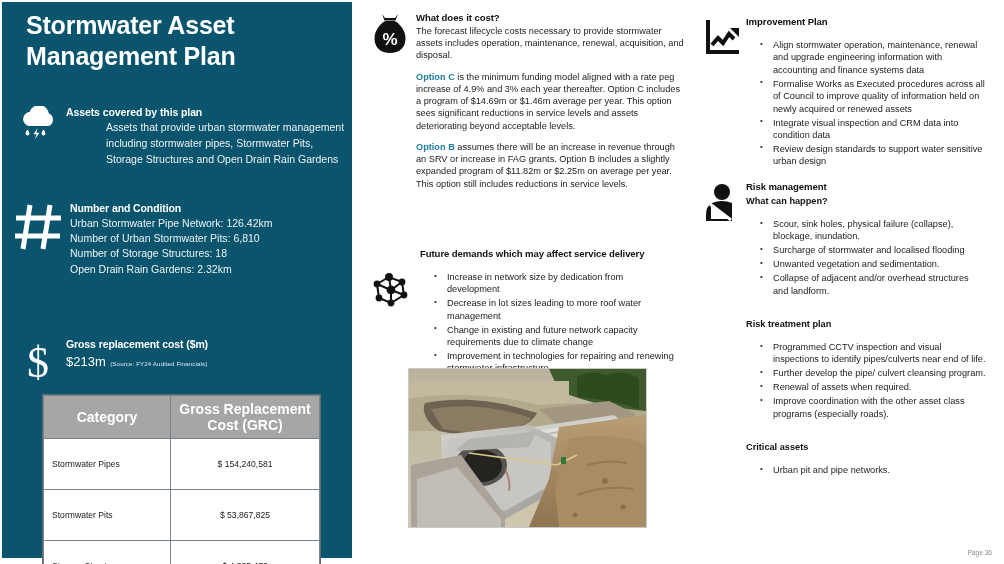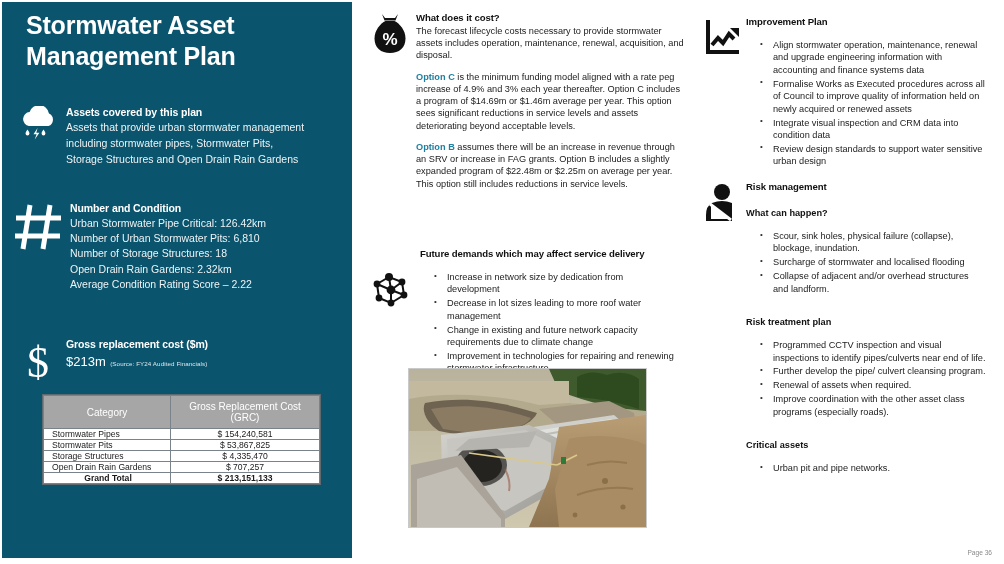--- a/index.html
+++ b/index.html
@@ -33,45 +33,45 @@
   .lp-head{
     font-size:10.5px;font-weight:bold;color:#ffffff;margin:0 0 2px 0;
     letter-spacing:-0.1px;
   }
   .lp-body{
     font-size:10.5px;line-height:1.45;color:#eef3f5;
   }
   .lp-body div{white-space:nowrap;}
 
   #assets-block{left:10px;top:104px;width:330px;}
-  #assets-block .lp-body{line-height:1.5;}
+  #assets-block .lp-body{line-height:1.5;margin-left:40px;}
   #number-block{left:6px;top:200px;width:336px;}
   #number-block .lp-icon{width:62px;}
   #grc-block{left:8px;top:336px;width:330px;}
   #grc-block .lp-icon{width:56px;}
   .grc-value{font-size:13px;color:#ffffff;}
   .grc-src{font-size:6.2px;color:#dfe8ec;letter-spacing:0.1px;}
 
   
   .grc-table{
     position:absolute;left:41px;top:393px;width:277px;
     border-collapse:collapse;
     background:#ffffff;
     font-size:8.6px;
     color:#1a1a1a;
     box-shadow:0 0 0 1px #5f6a70;
   }
   .grc-table th,.grc-table td{
     border:1px solid #7a8389;
-    padding:0 6px;
+    padding:20px 6px;
     vertical-align:middle;
   }
   .grc-table thead th{
-    background:#a6a6a6;color:#ffffff;font-weight:normal;
-    text-align:center;font-size:10px;padding:5px 4px;
+    background:#a6a6a6;color:#ffffff;font-weight:bold;
+    text-align:center;font-size:14px;padding:5px 4px;
   }
   .grc-table td.cat{text-align:left;padding-left:8px;width:112px;}
   .grc-table td.val{text-align:center;}
   .grc-table tr.total td{font-weight:bold;}
   .grc-table tr.total td.cat{text-align:center;}
 
   
   .mid-col{position:absolute;left:356px;top:0;width:330px;height:564px;}
   .blk{position:absolute;display:flex;}
   .blk-icon{flex:0 0 auto;display:flex;justify-content:center;align-items:flex-start;color:#111;}
@@ -100,21 +100,21 @@
     border:1px solid #c9c9c9;background:#cfc6b4;overflow:hidden;
   }
   .photo-frame svg{display:block;width:100%;height:100%;}
 
   
   .right-col{position:absolute;left:694px;top:0;width:310px;height:564px;}
   #improve-block{left:4px;top:16px;width:300px;}
   #improve-block .blk-icon{width:48px;padding-top:2px;}
   #risk-block{left:4px;top:181px;width:300px;}
   #risk-block .blk-icon{width:48px;padding-top:2px;}
-  #risk-block .b-head{margin-bottom:16px;}
+  #risk-block .b-head{margin-bottom:4px;}
   .spacer-sm{height:10px;}
   .page-num{
     position:absolute;right:12px;bottom:8px;font-size:6.6px;color:#8a8a8a;
   }
 </style>
 </head>
 <body>
 
 <div id="slide">
 
@@ -151,25 +151,24 @@
             <line x1="17" y1="3" x2="10" y2="47"></line>
             <line x1="37" y1="3" x2="30" y2="47"></line>
             <line x1="3" y1="16" x2="48" y2="16"></line>
             <line x1="2" y1="34" x2="47" y2="34"></line>
           </g>
         </svg>
       </div>
       <div class="lp-text">
         <div class="lp-head">Number and Condition</div>
         <div class="lp-body">
-          <div>Urban Stormwater Pipe Critical: 126.42km</div>
+          <div>Urban Stormwater Pipe Network: 126.42km</div>
           <div>Number of Urban Stormwater Pits: 6,810</div>
           <div>Number of Storage Structures: 18</div>
           <div>Open Drain Rain Gardens: 2.32km</div>
-          <div>Average Condition Rating Score – 2.22</div>
         </div>
       </div>
     </div>
 
     <div class="lp-block" id="grc-block">
       <div class="lp-icon">
         <svg width="40" height="46" viewBox="0 0 40 46" aria-hidden="true">
           <text x="20" y="39" text-anchor="middle" font-family="Liberation Serif, serif" font-size="44" fill="#ffffff">$</text>
         </svg>
       </div>
@@ -221,21 +220,21 @@
         <svg width="36" height="44" viewBox="0 0 36 44" aria-hidden="true">
           <path d="M10 2l3 4h10l3-4-2.5 6.5h-11z" fill="#111111"></path>
           <path d="M13.5 9h9c5 2.5 11 9 11 17.5C33.5 36 27 41 18 41S2.5 36 2.5 26.5C2.5 18 8.5 11.5 13.5 9z" fill="#111111"></path>
           <text x="18" y="33" text-anchor="middle" font-family="Liberation Sans, sans-serif" font-size="17" font-weight="bold" fill="#ffffff">%</text>
         </svg>
       </div>
       <div class="blk-text">
         <div class="b-head">What does it cost?</div>
         <p class="b-p">The forecast lifecycle costs necessary to provide stormwater assets includes operation, maintenance, renewal, acquisition, and disposal.</p>
         <p class="b-p"><span class="opt">Option C</span><span> is the minimum funding model aligned with a rate peg increase of 4.9% and 3% each year thereafter. Option C includes a program of $14.69m or $1.46m average per year. This option sees significant reductions in service levels and assets deteriorating beyond acceptable levels.</span></p>
-        <p class="b-p"><span class="opt">Option B</span><span> assumes there will be an increase in revenue through an SRV or increase in FAG grants. Option B includes a slightly expanded program of $22.48m or $2.25m on average per year. This option still includes reductions in service levels.</span></p>
+        <p class="b-p"><span class="opt">Option B</span><span> assumes there will be an increase in revenue through an SRV or increase in FAG grants. Option B includes a slightly expanded program of $11.82m or $2.25m on average per year. This option still includes reductions in service levels.</span></p>
       </div>
     </div>
 
     <div class="blk" id="future-block">
       <div class="blk-icon">
         <svg width="44" height="42" viewBox="0 0 44 42" aria-hidden="true">
           <g stroke="#111" stroke-width="2" fill="none">
             <path d="M8 14 L20 7 L33 12 L35 25 L22 33 L10 28 Z"></path>
             <path d="M20 7 L22 20 L35 25"></path>
             <path d="M8 14 L22 20 L22 33"></path>
@@ -342,20 +341,21 @@
           <path d="M10.5 23.5 L25 35 L10.5 35 Z" fill="#111" opacity="0"></path>
           <path d="M8 21 L29 37" stroke="#ffffff" stroke-width="3" fill="none"></path>
         </svg>
       </div>
       <div class="blk-text">
         <div class="b-head">Risk management</div>
         <div class="b-sub">What can happen?</div>
         <ul class="b-list">
           <li>Scour, sink holes, physical failure (collapse), blockage, inundation.</li>
           <li>Surcharge of stormwater and localised flooding</li>
+          <li>Unwanted vegetation and sedimentation.</li>
           <li>Collapse of adjacent and/or overhead structures and landform.</li>
         </ul>
         <div class="spacer-sm"></div>
         <div class="b-sub">Risk treatment plan</div>
         <ul class="b-list">
           <li>Programmed CCTV inspection and visual inspections to identify pipes/culverts near end of life.</li>
           <li>Further develop the pipe/ culvert cleansing program.</li>
           <li>Renewal of assets when required.</li>
           <li>Improve coordination with the other asset class programs (especially roads).</li>
         </ul>

